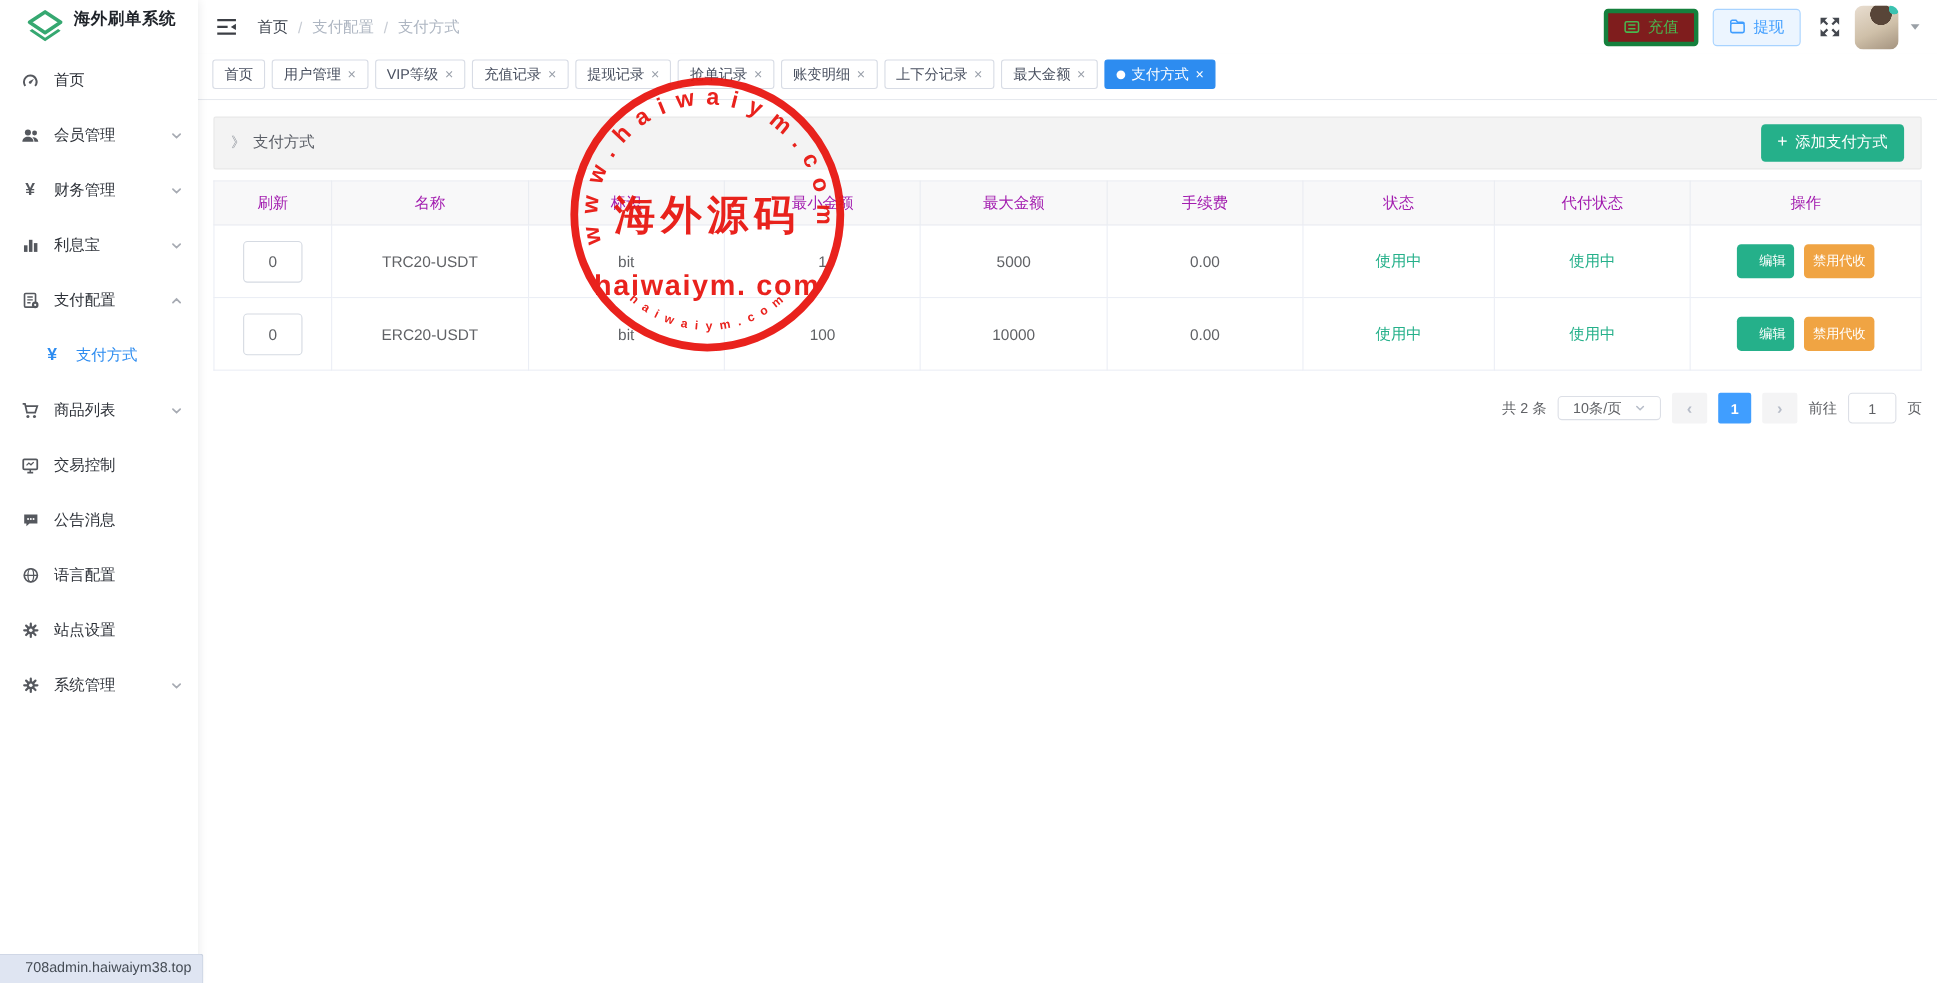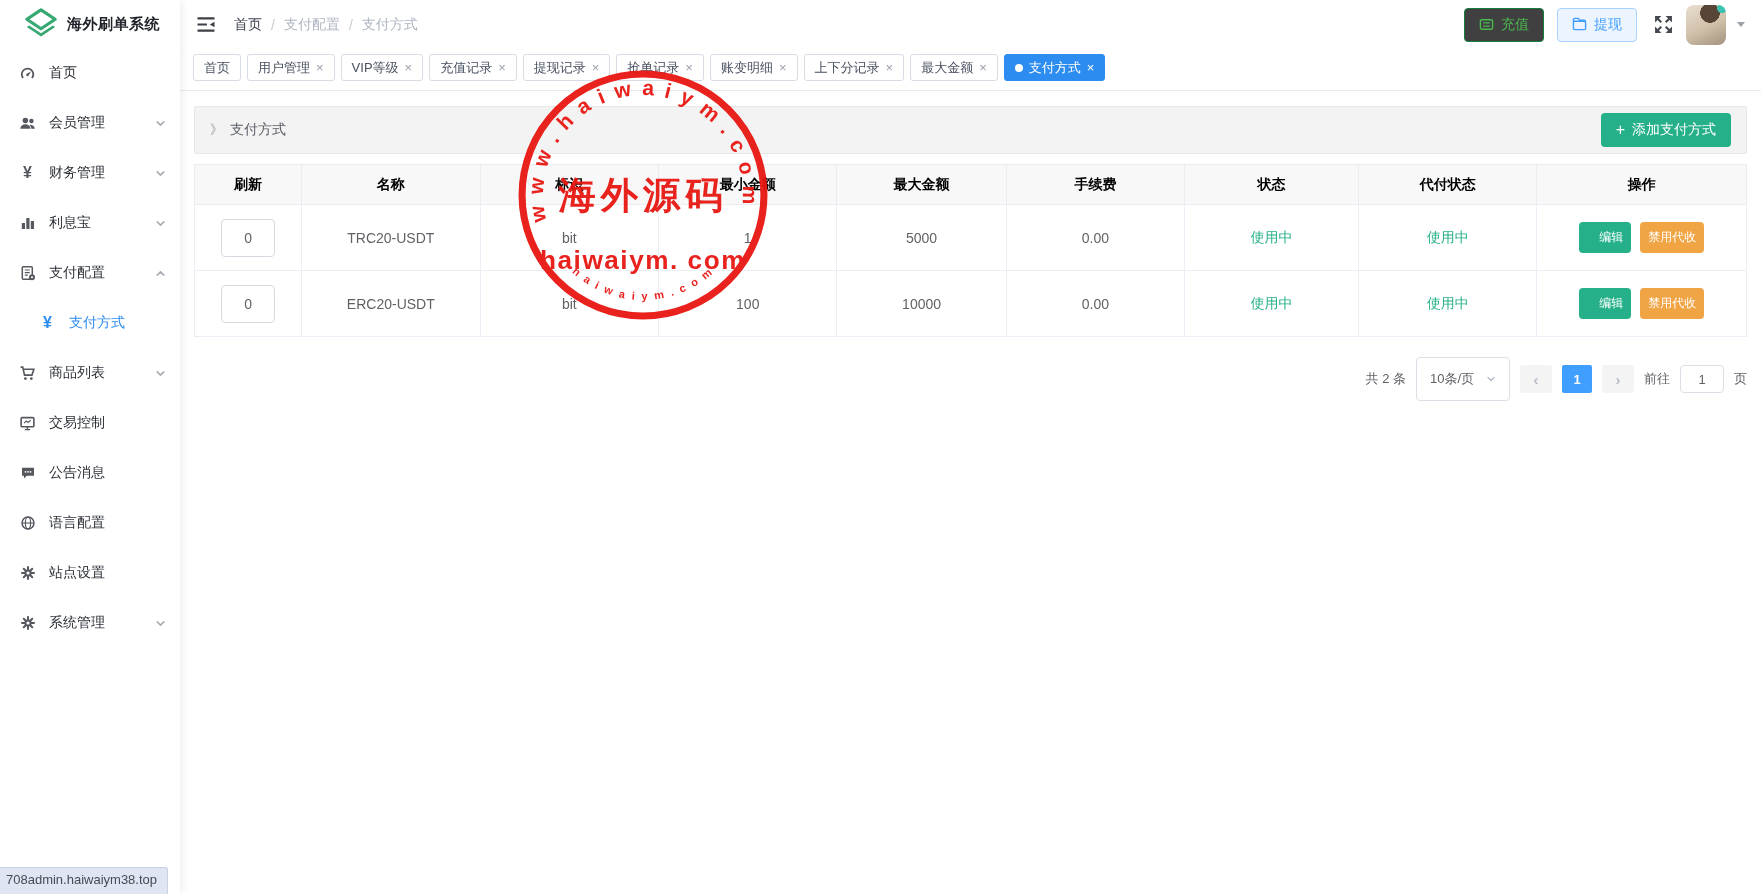--- a/index.html
+++ b/index.html
@@ -2,21 +2,21 @@
 <html><head>
 <meta charset="utf-8">
 <style>
   * { margin:0; padding:0; box-sizing:border-box; }
   html,body { width:1761px; height:894px; overflow:hidden; background:#fff;
     font-family:"Liberation Sans", sans-serif; }
 
   
   .sidebar { position:fixed; left:0; top:0; bottom:0; width:180px; background:#fff;
     z-index:10; box-shadow:2px 0 8px rgba(0,21,41,.08); }
-  .logo { display:flex; align-items:center; gap:9px; padding:8px 0 6px 24px; height:46px; }
+  .logo { display:flex; align-items:flex-start; gap:9px; padding:8px 0 6px 24px; height:46px; }
   .logo-title { font-size:15px; font-weight:bold; color:#1f2329; letter-spacing:.5px; }
   .menu { padding-top:2px; }
   .menu-item { height:50px; display:flex; align-items:center; padding:0 14px 0 19px;
     font-size:14px; color:#2d3138; cursor:pointer; }
   .menu-item .mi-icon { width:17px; margin-right:13px; display:flex; justify-content:center; }
   .yen-glyph { font-size:16px; font-weight:bold; color:#55585e; line-height:1; }
   .menu-item .chev { margin-left:auto; }
   .chev.up { transform:rotate(180deg); }
   .menu-item.child { padding-left:39px; color:#2d8cf0; }
   .menu-item.child .yen-glyph { color:#2d8cf0; }
@@ -27,21 +27,21 @@
 
   .topbar { height:49px; display:flex; align-items:center; padding:0 16px; flex:none; }
   .hamburger { margin-right:18px; cursor:pointer; display:flex; }
   .breadcrumb { font-size:14px; display:flex; gap:9px; align-items:center; }
   .bc-home { color:#3f4550; }
   .bc-sep { color:#c6cbd3; }
   .bc-rest { color:#aeb6c2; }
   .topbar-right { margin-left:auto; display:flex; align-items:center; gap:13px; }
   .btn-recharge, .btn-withdraw { height:34px; display:flex; align-items:center; gap:7px;
     padding:0 14px; border-radius:4px; font-size:14px; cursor:pointer; }
-  .btn-recharge { color:#49b84f; border:1px solid #15803d; background:#404040; }
+  .btn-recharge { color:#49b84f; border:4px solid #15803d; background:#7f1d1d; }
   .btn-withdraw { color:#409EFF; border:1px solid #a8d3ff; background:#ecf5ff; }
   .fullscreen { cursor:pointer; display:flex; margin-left:4px; }
   .avatar { width:40px; height:40px; border-radius:8px; cursor:pointer;
     background:
       radial-gradient(circle at 90% 8%, #3bc2b0 0 9%, transparent 10%),
       radial-gradient(circle at 60% 20%, #584538 0 24%, transparent 25%),
       linear-gradient(155deg,#e9ded1 0%, #cfc0a9 55%, #a3927e 100%); }
   .caret { width:0; height:0; border-left:4px solid transparent; border-right:4px solid transparent;
     border-top:5px solid #9aa0a6; cursor:pointer; margin-left:-2px; }
 
@@ -62,55 +62,55 @@
     display:flex; align-items:center; padding:0 15px; }
   .panel-title { font-size:14px; color:#5a5e66; display:flex; align-items:center; gap:7px; }
   .marker { color:#8f949c; font-size:13px; }
   .btn-add { margin-left:auto; height:34px; background:#25b08a; color:#fff; border:none;
     border-radius:4px; font-size:14px; padding:0 15px; display:flex; align-items:center;
     gap:7px; cursor:pointer; }
   .btn-add .plus { font-size:16px; line-height:1; }
 
   table { width:100%; border-collapse:collapse; table-layout:fixed; margin-top:10px; }
   th { background:#f8f8f9; border:1px solid #e9ecf1; height:40px; font-size:14px;
-    color:#000000; font-weight:bold; }
+    color:#a21caf; font-weight:normal; }
   td { border:1px solid #ebeef5; height:66px; text-align:center; font-size:14px;
     color:#606266; background:#fff; }
   .refresh-input { width:54px; height:38px; border:1px solid #d5dae2; border-radius:4px;
     text-align:center; font-size:14px; color:#606266; outline:none; background:#fff; }
   .status-text { color:#25b08a; }
   .btn-edit, .btn-disable { border:none; border-radius:4px; color:#fff; font-size:12px;
     padding:7px 8px; cursor:pointer; }
   .btn-edit { background:#25b08a; margin-right:5px;padding-left:20px; }
   .btn-disable { background:#f0a443; }
 
   .pagination { display:flex; justify-content:flex-end; align-items:center; gap:10px;
     margin-top:20px; font-size:13px; color:#606266; }
-  .page-size { width:94px; height:44px; border:1px solid #dcdfe6; border-radius:4px;
+  .page-size { width:94px; height:22px; border:1px solid #dcdfe6; border-radius:4px;
     display:flex; align-items:center; justify-content:center; gap:12px; cursor:pointer;
     color:#606266; background:#fff; }
   .pg-btn { width:32px; height:28px; background:#f4f4f5; border-radius:2px; display:flex;
     align-items:center; justify-content:center; color:#b6bcc8; font-size:15px;
     cursor:pointer; font-weight:bold; }
   .pg-cur { width:30px; height:28px; background:#409EFF; color:#fff; border-radius:2px;
     display:flex; align-items:center; justify-content:center; font-weight:bold; font-size:13px;
     cursor:pointer; }
   .goto-input { width:44px; height:28px; border:1px solid #dcdfe6; border-radius:4px;
     text-align:center; font-size:13px; color:#606266; outline:none; }
 
   
   .stamp { position:absolute; left:514px; top:66px; width:258px; height:258px;
     z-index:20; pointer-events:none; opacity:.94; }
   .stamp text { font-family:"Liberation Sans", sans-serif; }
   .stamp .cn { font-family:"DejaVu Serif", serif; }
 
   
   .status-tooltip { position:fixed; left:0; bottom:0; z-index:40; background:#dfe5f2;
     border:1px solid #c8d1e0; border-left:none; border-bottom:none;
-    border-top-right-radius:3px; padding:4px 10px 7px 6px; font-size:13px; color:#454c55; }
+    border-top-right-radius:3px; padding:4px 10px 7px 23px; font-size:13px; color:#454c55; }
 </style>
 </head>
 <body>
 
 <aside class="sidebar">
   <div class="logo">
     <span style="display:flex;">
       <svg viewBox="0 0 36 36" width="34" height="34">
         <path d="M18 3 L33 13 L18 23 L3 13 Z" fill="none" stroke="#36a871" stroke-width="3.4" stroke-linejoin="round"></path>
         <path d="M5.5 19.5 L18 27.8 L30.5 19.5 L33 21.2 L18 31.2 L3 21.2 Z" fill="#36a871"></path>

